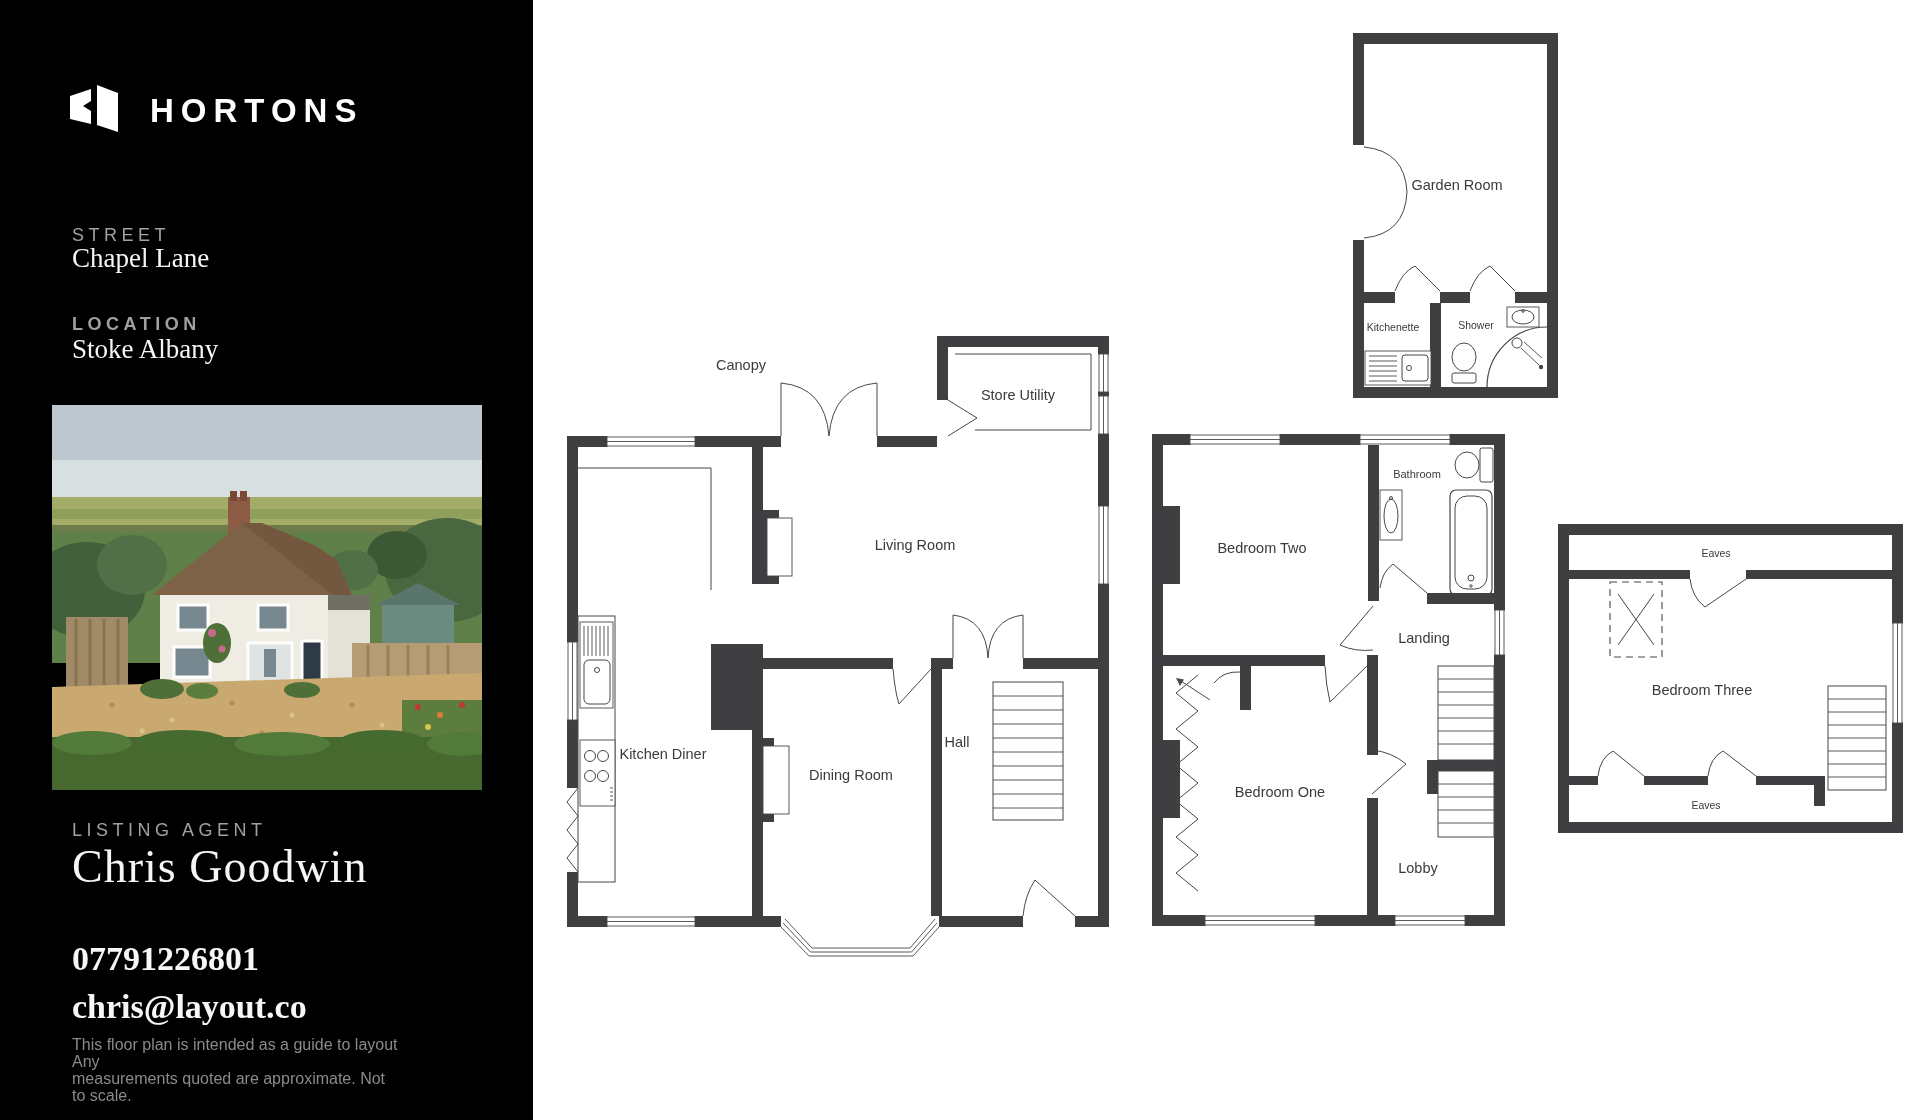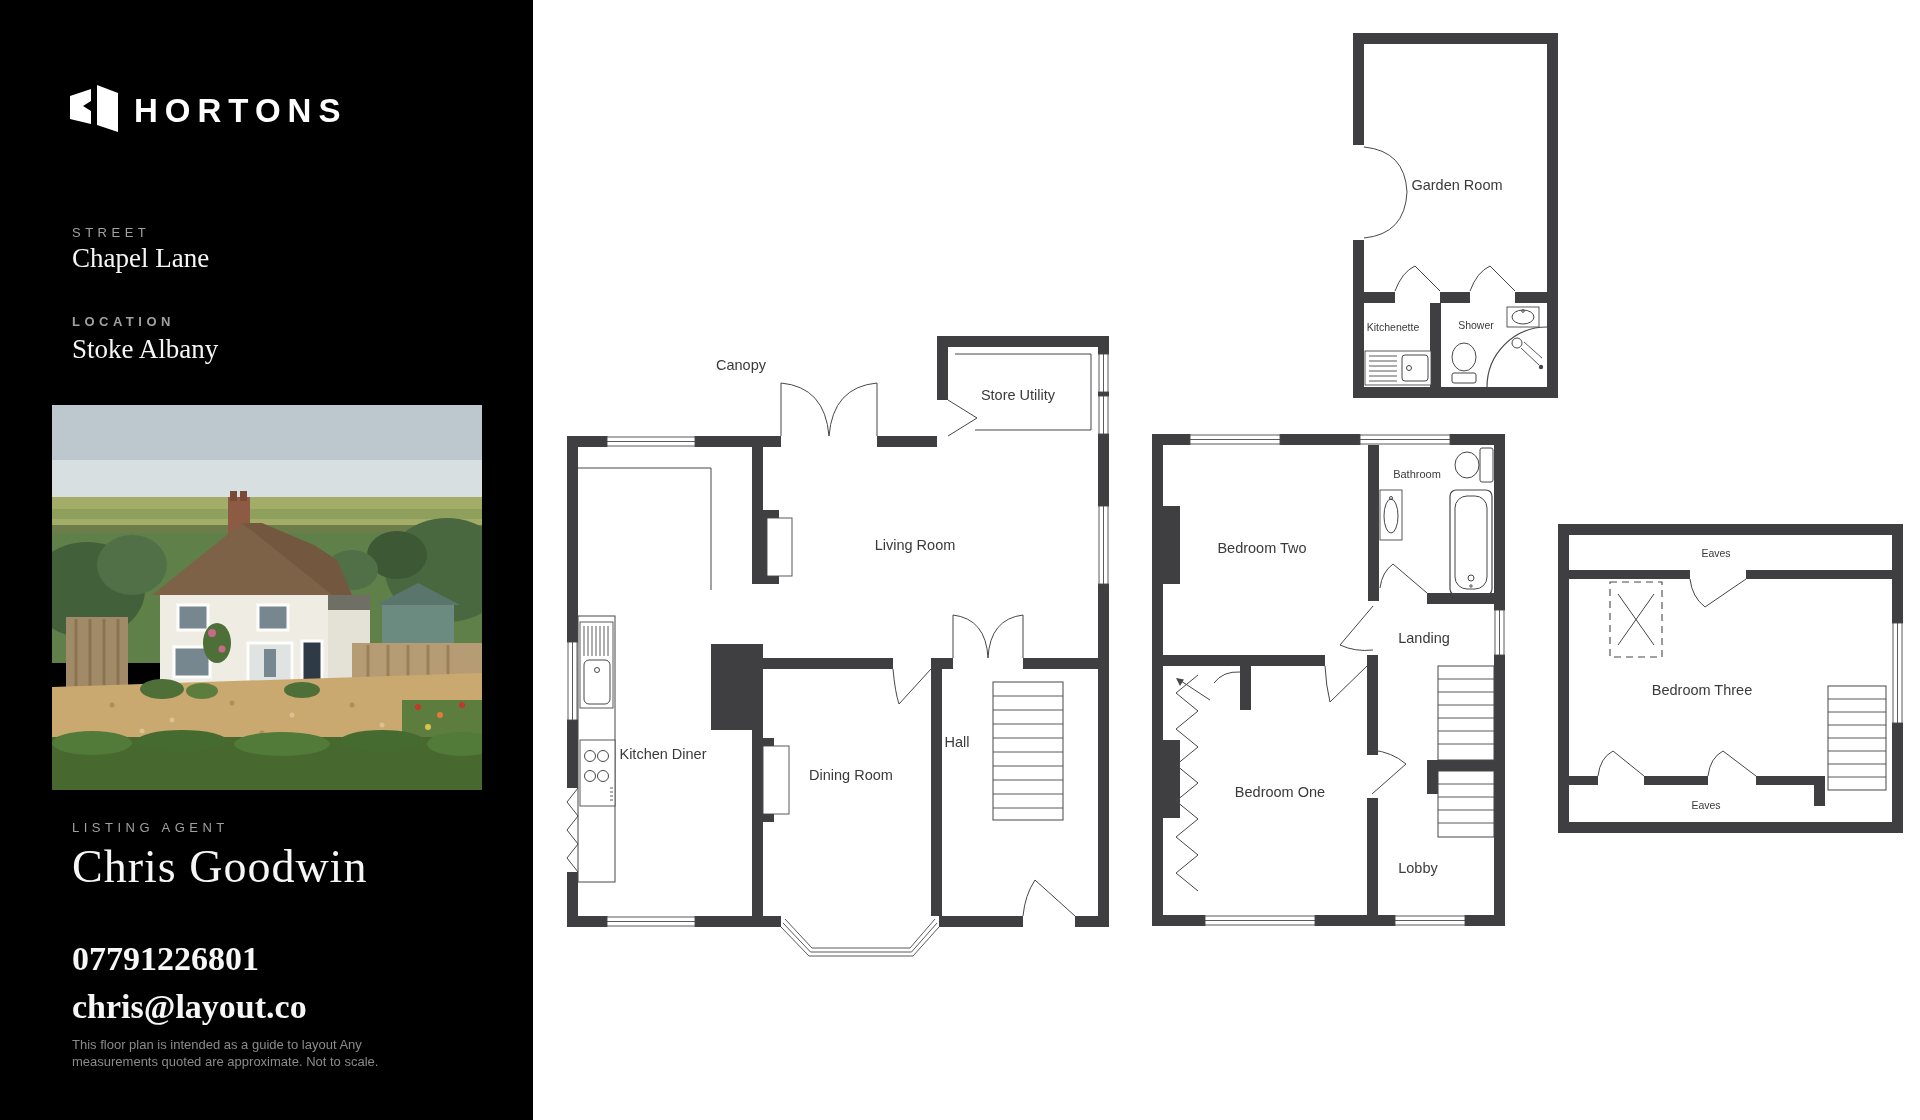--- a/index.html
+++ b/index.html
@@ -1,28 +1,28 @@
 <!DOCTYPE html>
 <html><head>
 <meta charset="utf-8">
 <style>
   html,body{margin:0;padding:0;background:#fff;}
   body{width:1920px;height:1120px;position:relative;overflow:hidden;
        font-family:"Liberation Sans",sans-serif;}
   .sidebar{position:absolute;left:0;top:0;width:533px;height:1120px;background:#000;}
   .main{position:absolute;left:533px;top:0;width:1387px;height:1120px;background:#ffffff;}
   .abs{position:absolute;}
-  .brand-row{position:absolute;left:70px;top:84px;display:flex;align-items:center;gap:14px;}
+  .brand-row{position:absolute;left:70px;top:84px;display:flex;align-items:center;gap:30px;}
   .brand-text{color:#fff;font-weight:700;font-size:33px;letter-spacing:7px;font-family:"Liberation Sans",sans-serif;}
-  .side-label{color:#a0a0a0;font-size:13px;letter-spacing:4.5px;font-family:"Liberation Sans",sans-serif;}
+  .side-label{color:#a0a0a0;font-size:18px;letter-spacing:4.5px;font-family:"Liberation Sans",sans-serif;}
   .side-value{color:#f6f6f6;font-family:"Liberation Serif",serif;font-weight:400;}
   .val-lg{font-size:27px;}
   .agent-name{font-size:46px;letter-spacing:1px;}
   .contact{font-size:34px;font-weight:bold;}
-  .disclaimer{color:#8a8a8a;font-size:13px;line-height:17px;font-family:"Liberation Sans",sans-serif;}
+  .disclaimer{color:#8a8a8a;font-size:16px;line-height:17px;font-family:"Liberation Sans",sans-serif;}
   svg.plan{position:absolute;}
   .wall{fill:#3f3f41;}
   .thin{fill:none;stroke:#47474a;stroke-width:1;}
   .thin12{fill:none;stroke:#47474a;stroke-width:1.2;}
   .winline{stroke:#47474a;stroke-width:0.9;fill:none;}
   .lbl{font-family:"Liberation Sans",sans-serif;font-size:14.5px;fill:#3a3a3c;}
   .lbl-sm{font-family:"Liberation Sans",sans-serif;font-size:11px;fill:#3a3a3c;}
   .lbl-xs{font-family:"Liberation Sans",sans-serif;font-size:10.5px;fill:#3a3a3c;}
   .white{fill:#ffffff;}
   .inset{fill:#ffffff;stroke:#47474a;stroke-width:0.9;}

